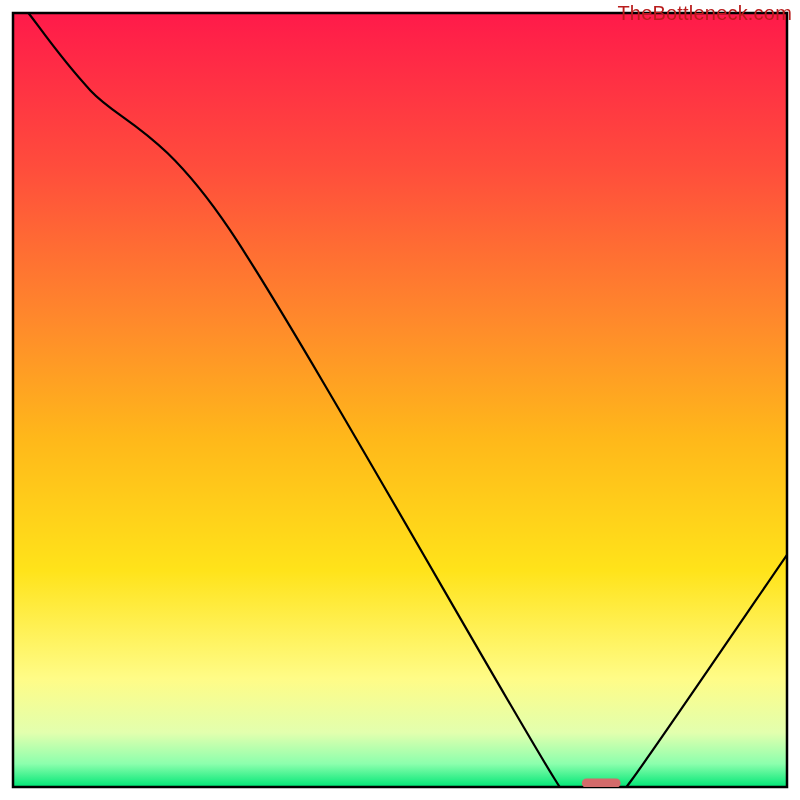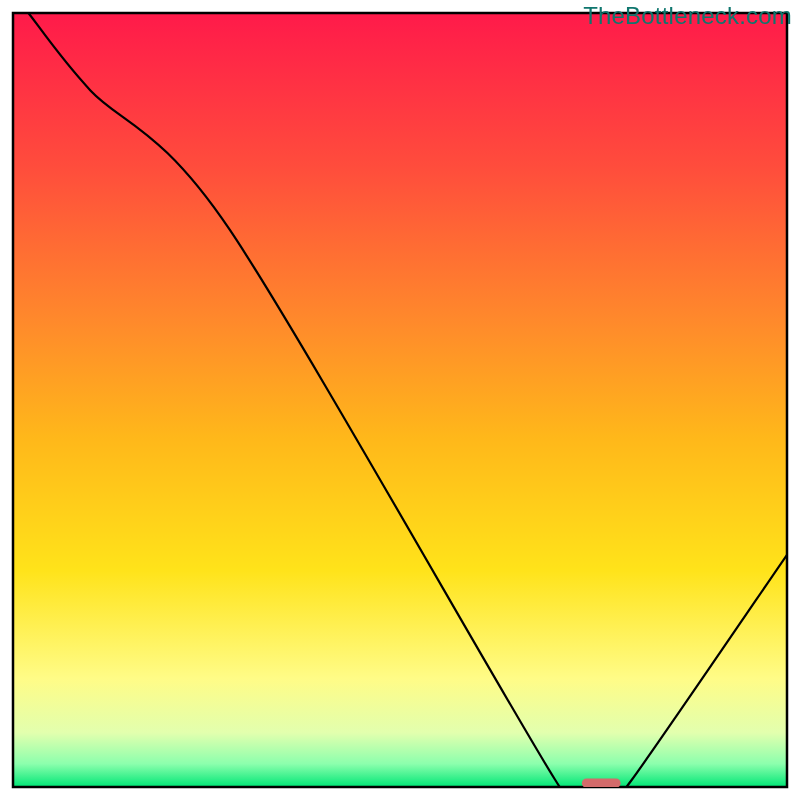--- a/index.html
+++ b/index.html
@@ -13,22 +13,22 @@
   }
   .canvas {
     position: relative;
     width: 800px;
     height: 800px;
   }
   .watermark {
     position: absolute;
     top: 2px;
     right: 8px;
-    color: #0f766e;
-    font-size: 24px;
+    color: #b91c1c;
+    font-size: 20px;
     font-weight: 500;
     letter-spacing: 0.2px;
     z-index: 50;
   }
   svg {
     position: absolute;
     left: 0; top: 0;
   }
 </style>
 </head>

